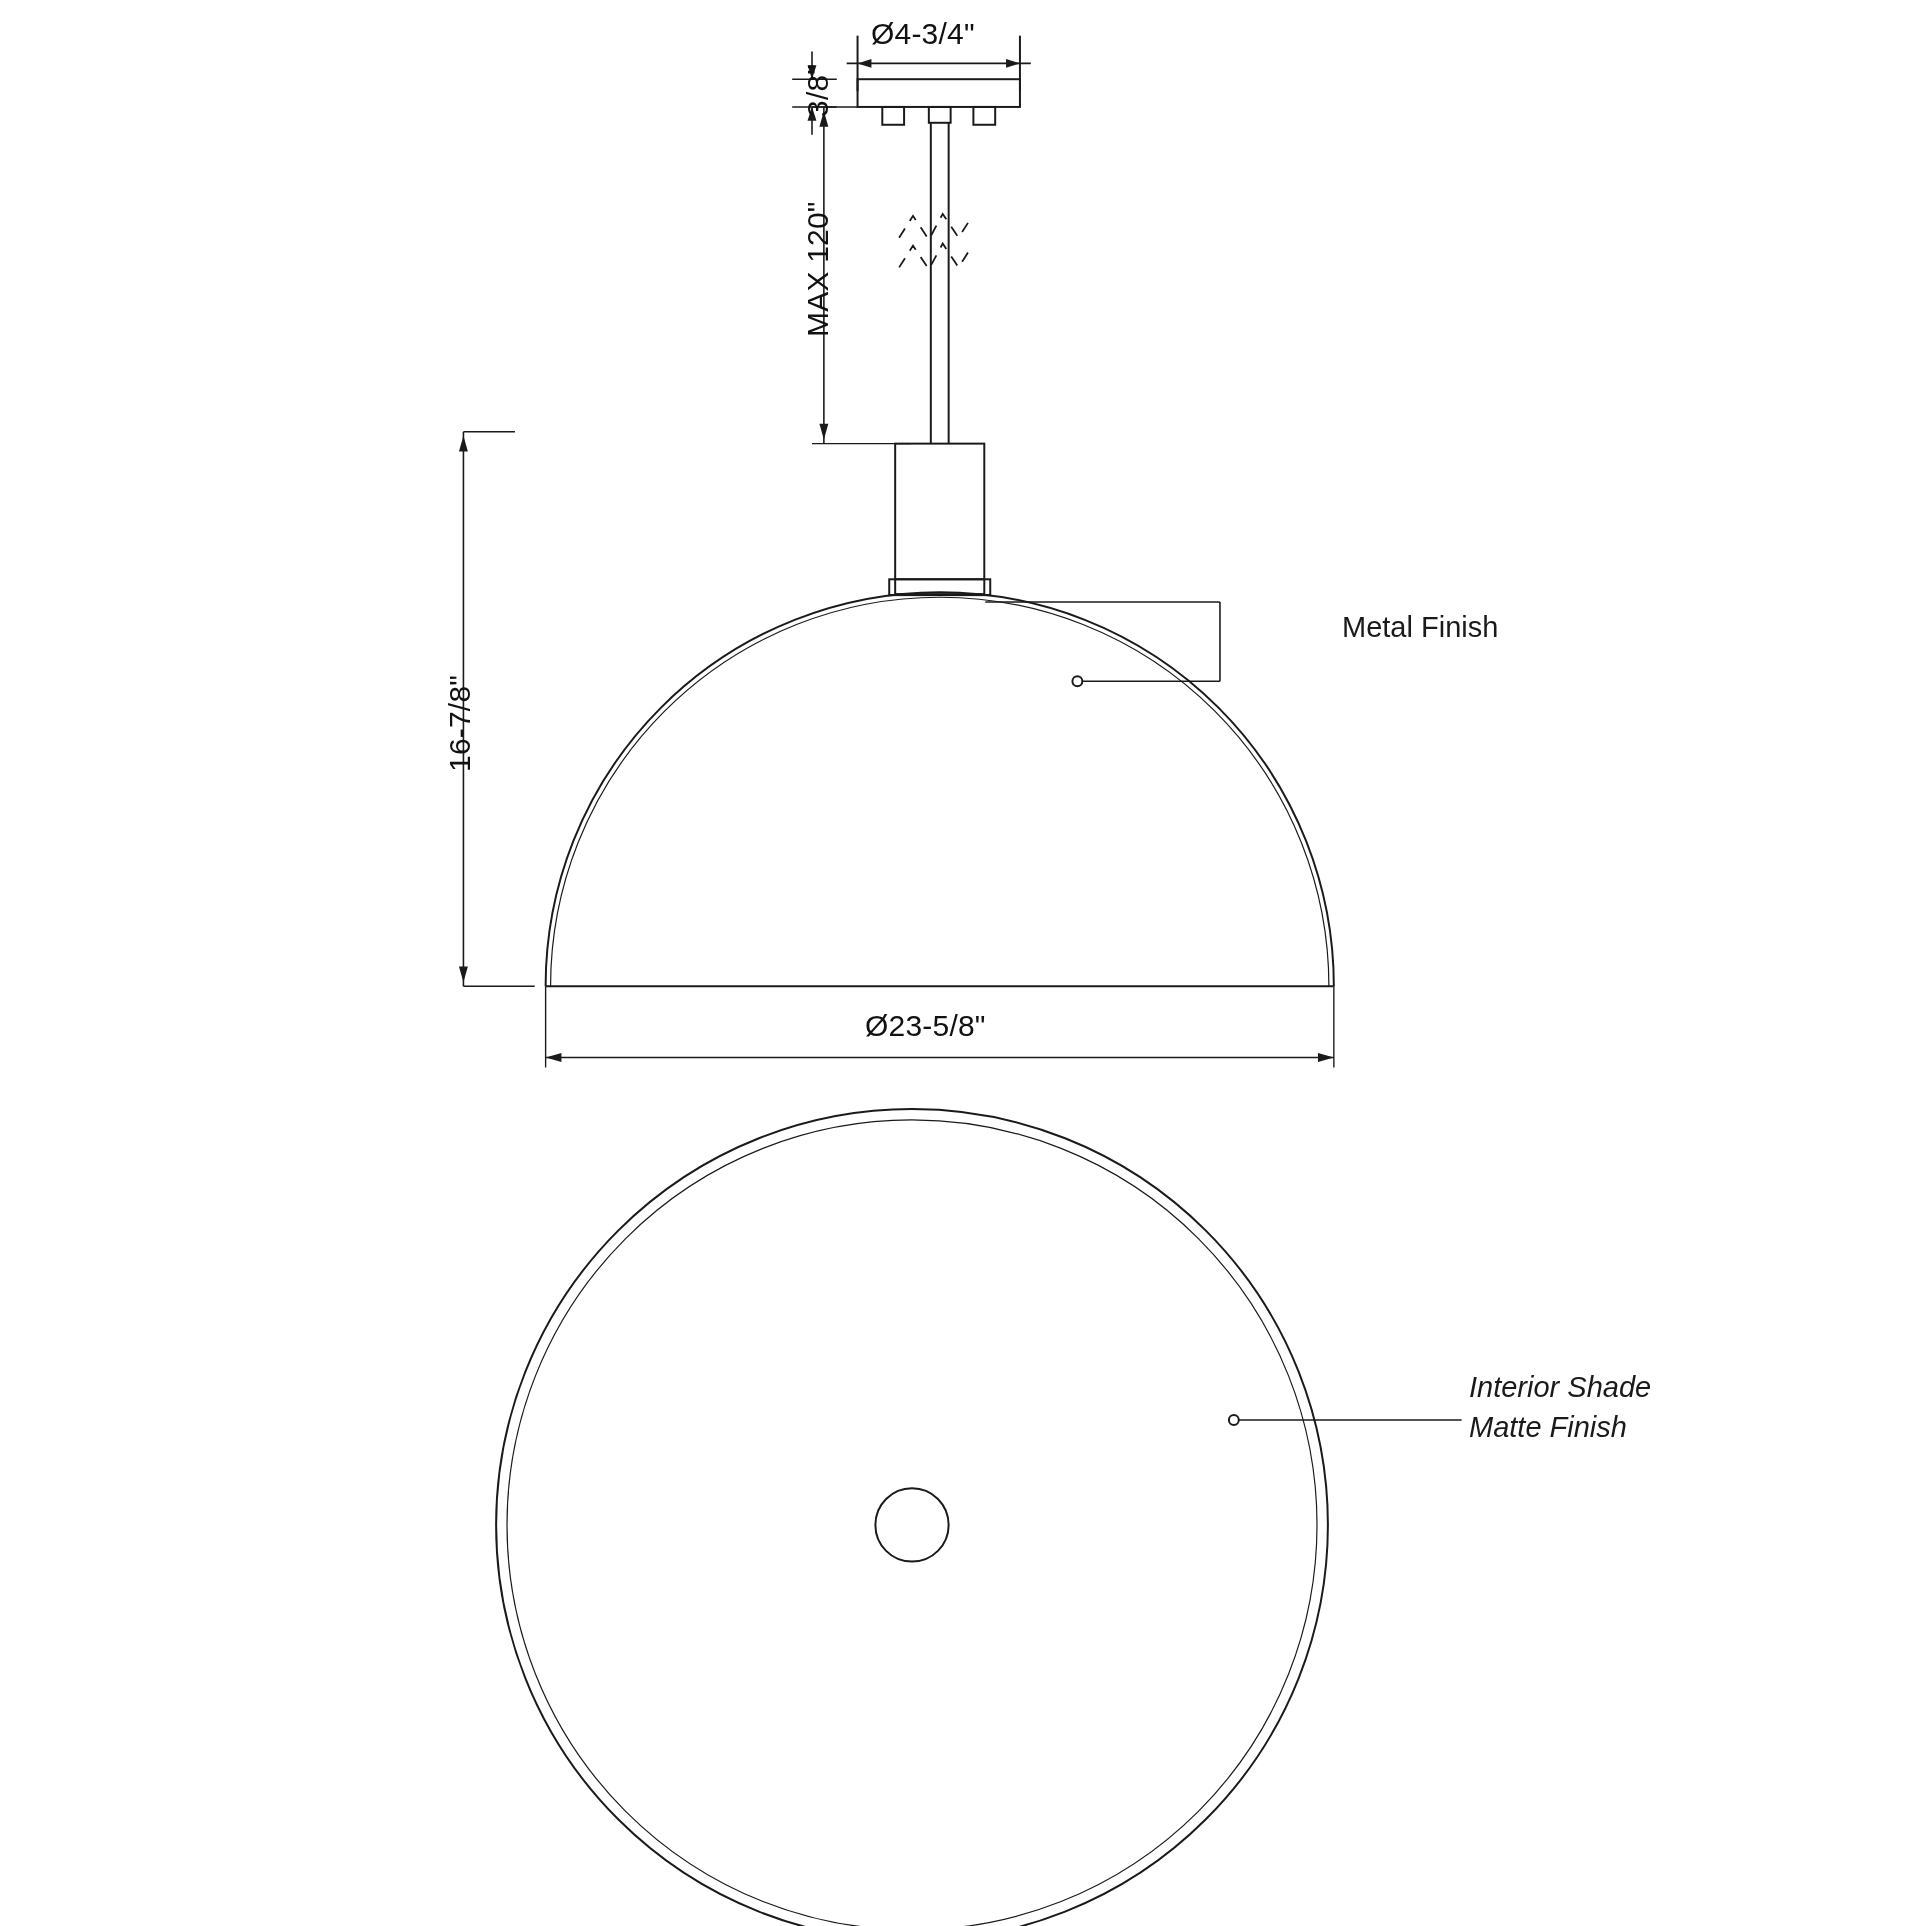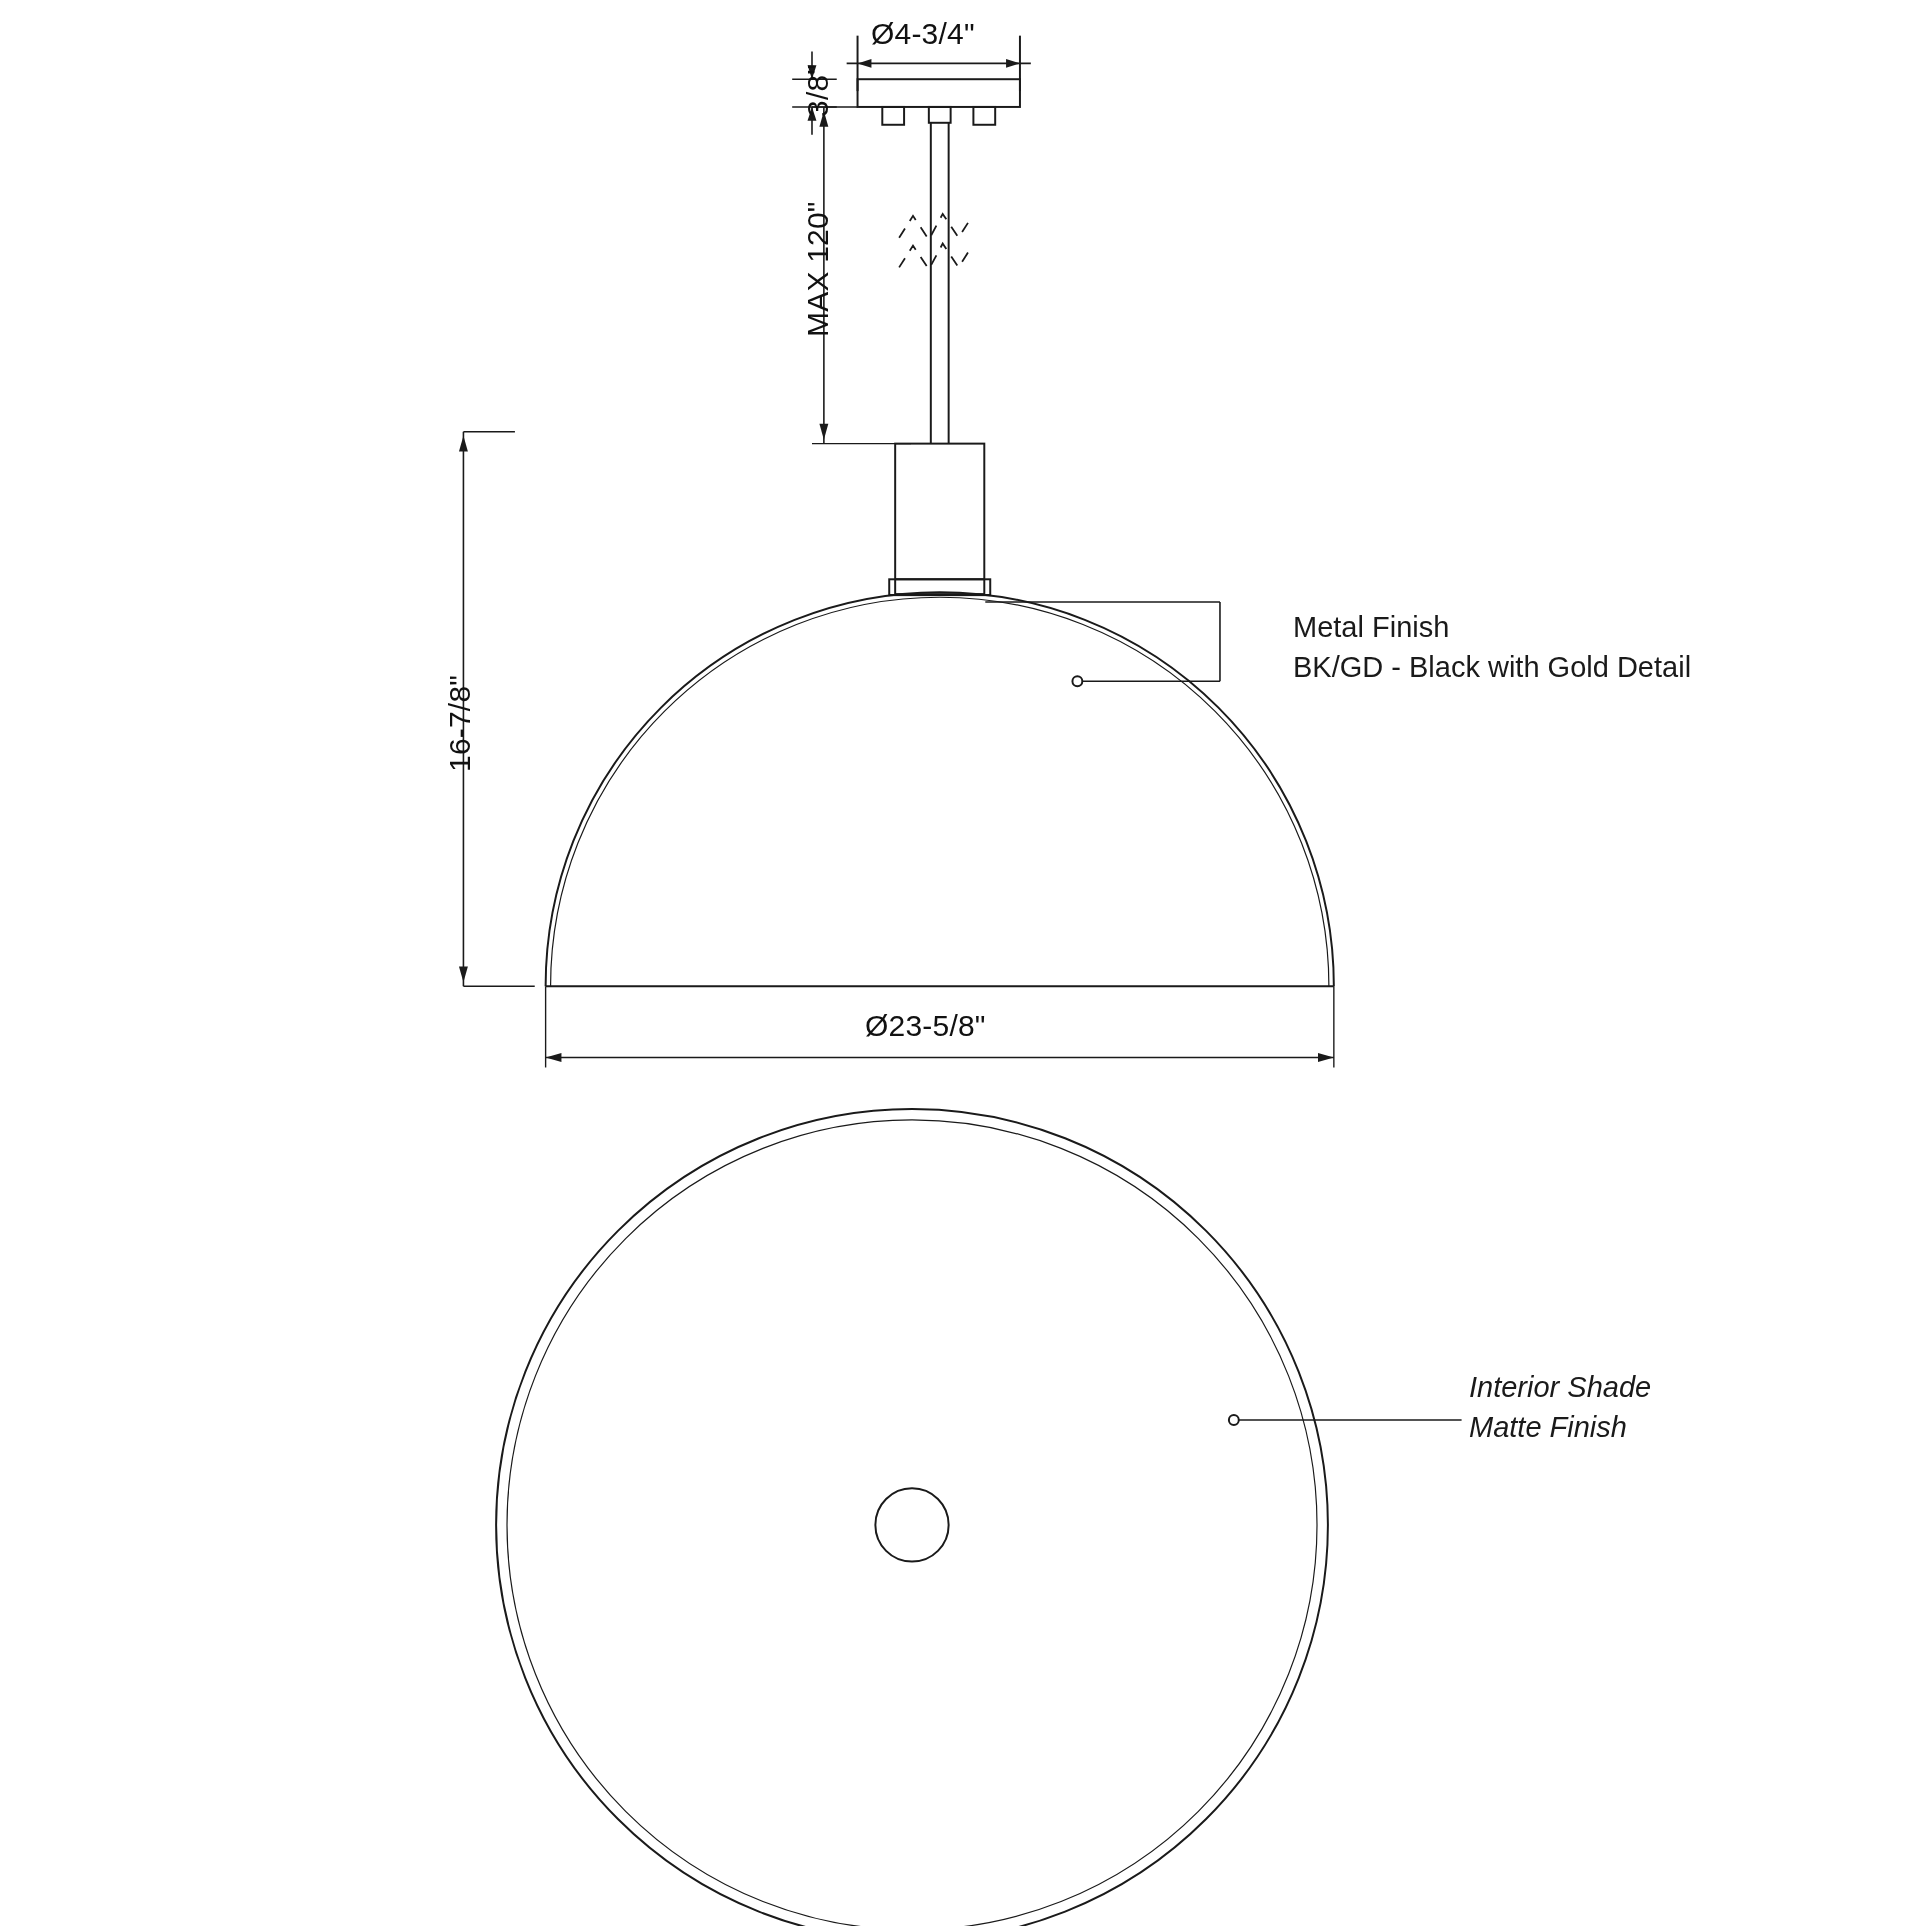--- a/index.html
+++ b/index.html
@@ -156,23 +156,22 @@
   <div class="lbl dim-text" style="left:871px; top:14px;">Ø4-3/4"</div>
 
   <div class="lbl dim-text rot-90" style="left:798px; top:117px;">3/8"</div>
 
   <div class="lbl dim-text rot-90" style="left:798px; top:337px;">MAX 120"</div>
 
   <div class="lbl dim-text rot-90" style="left:440px; top:772px;">16-7/8"</div>
 
   <div class="lbl dim-text" style="left:865px; top:1006px;">Ø23-5/8"</div>
 
-  <div class="callout-block" style="left:1293px; top:608px;">
+  <div class="callout-block" style="left:1342px; top:608px;text-align:center;">
     <div>Metal Finish</div>
-    <div>BK/GD - Black with Gold Detail</div>
   </div>
 
   <div class="callout-block" style="left:1469px; top:1368px;font-style:italic;">
     <div>Interior Shade</div>
     <div>Matte Finish</div>
   </div>
 
 </div>
 
 

